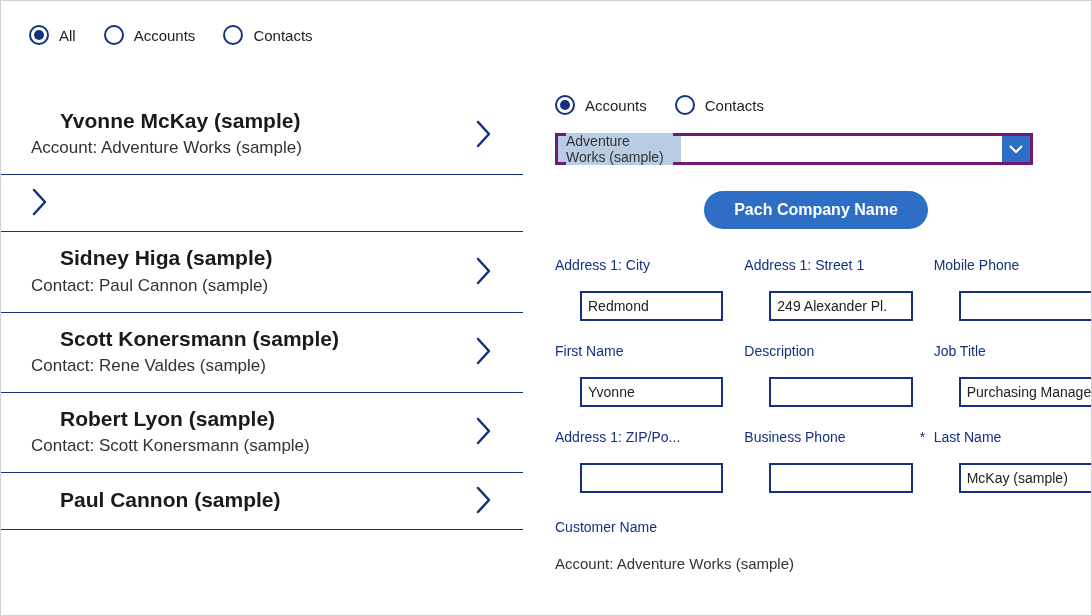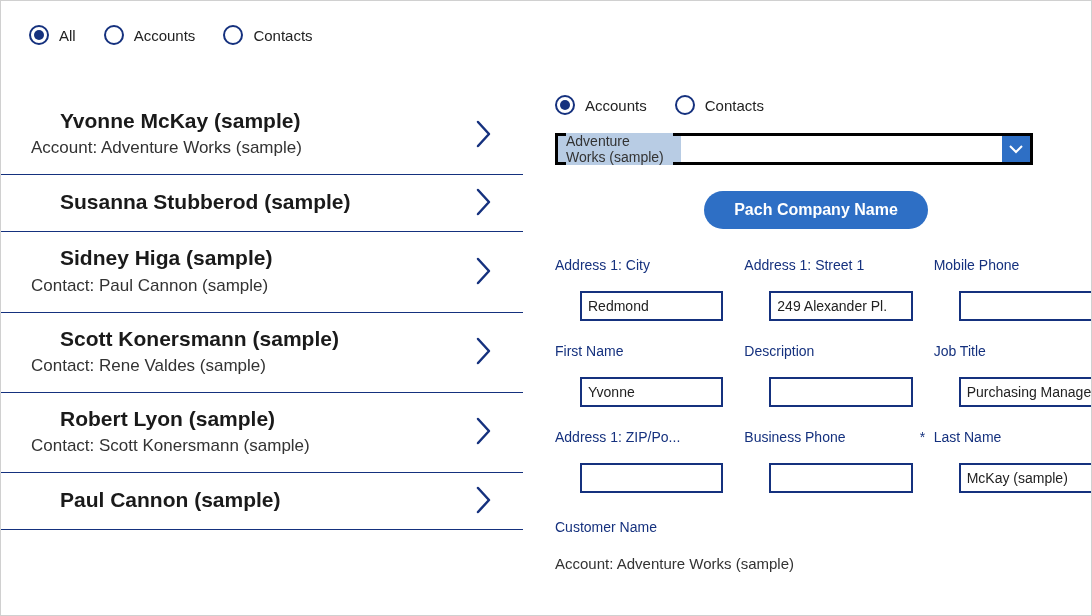--- a/index.html
+++ b/index.html
@@ -25,21 +25,21 @@
 .list-item-text { flex: 1; }
 .list-item-name { font-size: 21px; font-weight: 600; color: #1a1a1a; line-height: 1.35; margin-left: 29px; }
 .list-item-sub { font-size: 17px; color: #333; line-height: 1.35; margin-top: 2px; }
 .chevron { width: 18px; height: 30px; flex-shrink: 0; }
 .chevron svg { width: 100%; height: 100%; }
 
 .right-pane { flex: 1; padding: 30px 14px 20px 32px; overflow: hidden; }
 
 .right-filters { display: flex; align-items: center; gap: 28px; margin-bottom: 18px; }
 
-.select-wrap { position: relative; width: 478px; border: 3px solid #000000; display: flex; align-items: center; height: 32px; }
+.select-wrap { position: relative; width: 478px; border: 3px solid #701a75; display: flex; align-items: center; height: 32px; }
 .select-text { flex: 1; padding: 0 8px; font-size: 14px; color: #333; background: #b8cce4; align-self: stretch; display: flex; align-items: center; }
 .select-text span { background: #b8cce4; }
 .select-fill { flex: 3; }
 .select-caret { width: 28px; height: 100%; background: #2e6fc5; display: flex; align-items: center; justify-content: center; }
 .select-caret svg { width: 14px; height: 10px; }
 
 .action-row { display: flex; justify-content: center; margin: 26px 0 28px 0; }
 .action-btn { background: #2e6fc5; color: #fff; border: none; border-radius: 20px; padding: 10px 30px; font-size: 16px; font-weight: 600; cursor: pointer; }
 
 .fields-grid { display: grid; grid-template-columns: repeat(3, 1fr); column-gap: 46px; row-gap: 22px; }
@@ -76,23 +76,20 @@
         <div class="list-item">
           <div class="list-item-text">
             <div class="list-item-name">Yvonne McKay (sample)</div>
             <div class="list-item-sub">Account: Adventure Works (sample)</div>
           </div>
           <div class="chevron"><svg viewBox="0 0 18 30">
               <path d="M3 3 L14 15 L3 27" stroke="#15317e" stroke-width="2.5" fill="none" stroke-linecap="round" stroke-linejoin="round"></path>
             </svg></div>
         </div>
         <div class="list-item">
-          <div class="list-item-text">
-            <div class="list-item-name">Susanna Stubberod (sample)</div>
-          </div>
           <div class="chevron"><svg viewBox="0 0 18 30">
               <path d="M3 3 L14 15 L3 27" stroke="#15317e" stroke-width="2.5" fill="none" stroke-linecap="round" stroke-linejoin="round"></path>
             </svg></div>
         </div>
         <div class="list-item">
           <div class="list-item-text">
             <div class="list-item-name">Sidney Higa (sample)</div>
             <div class="list-item-sub">Contact: Paul Cannon (sample)</div>
           </div>
           <div class="chevron"><svg viewBox="0 0 18 30">

